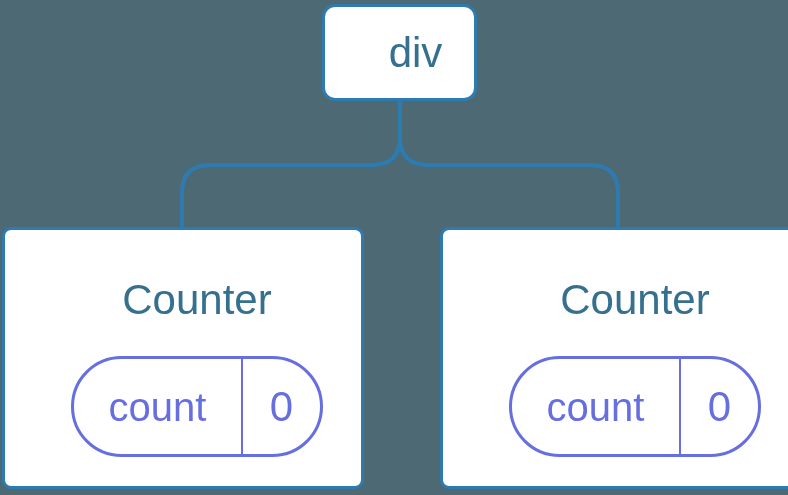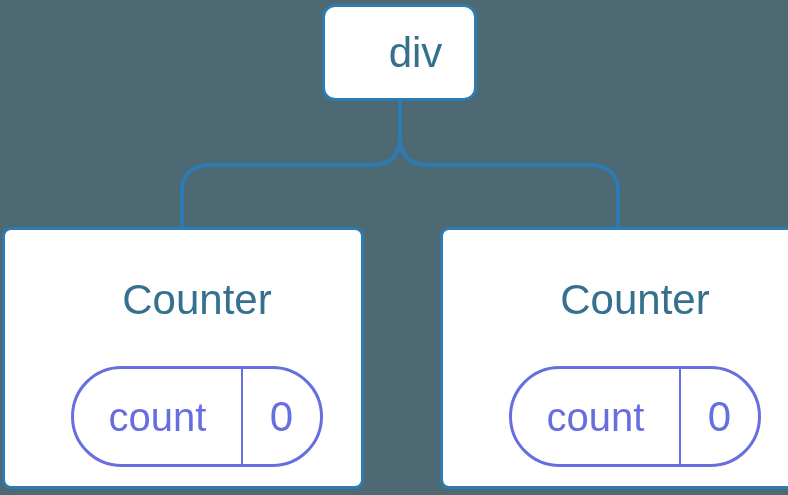--- a/index.html
+++ b/index.html
@@ -69,21 +69,21 @@
     margin-top: 44px;
     height: 52px;
     display: flex;
     align-items: center;
     color: var(--steel, #35708f);
     font-size: 42px;
     font-weight: 500;
     line-height: 1;
   }
   .pill {
-    margin-top: 40px;
+    margin-top: 30px;
     width: 252px;
     height: 101px;
     box-sizing: border-box;
     border: 3px solid var(--purple, #666ee0);
     border-radius: 999px;
     display: flex;
     align-items: stretch;
     overflow: hidden;
     background: var(--fill, #ffffff);
   }

